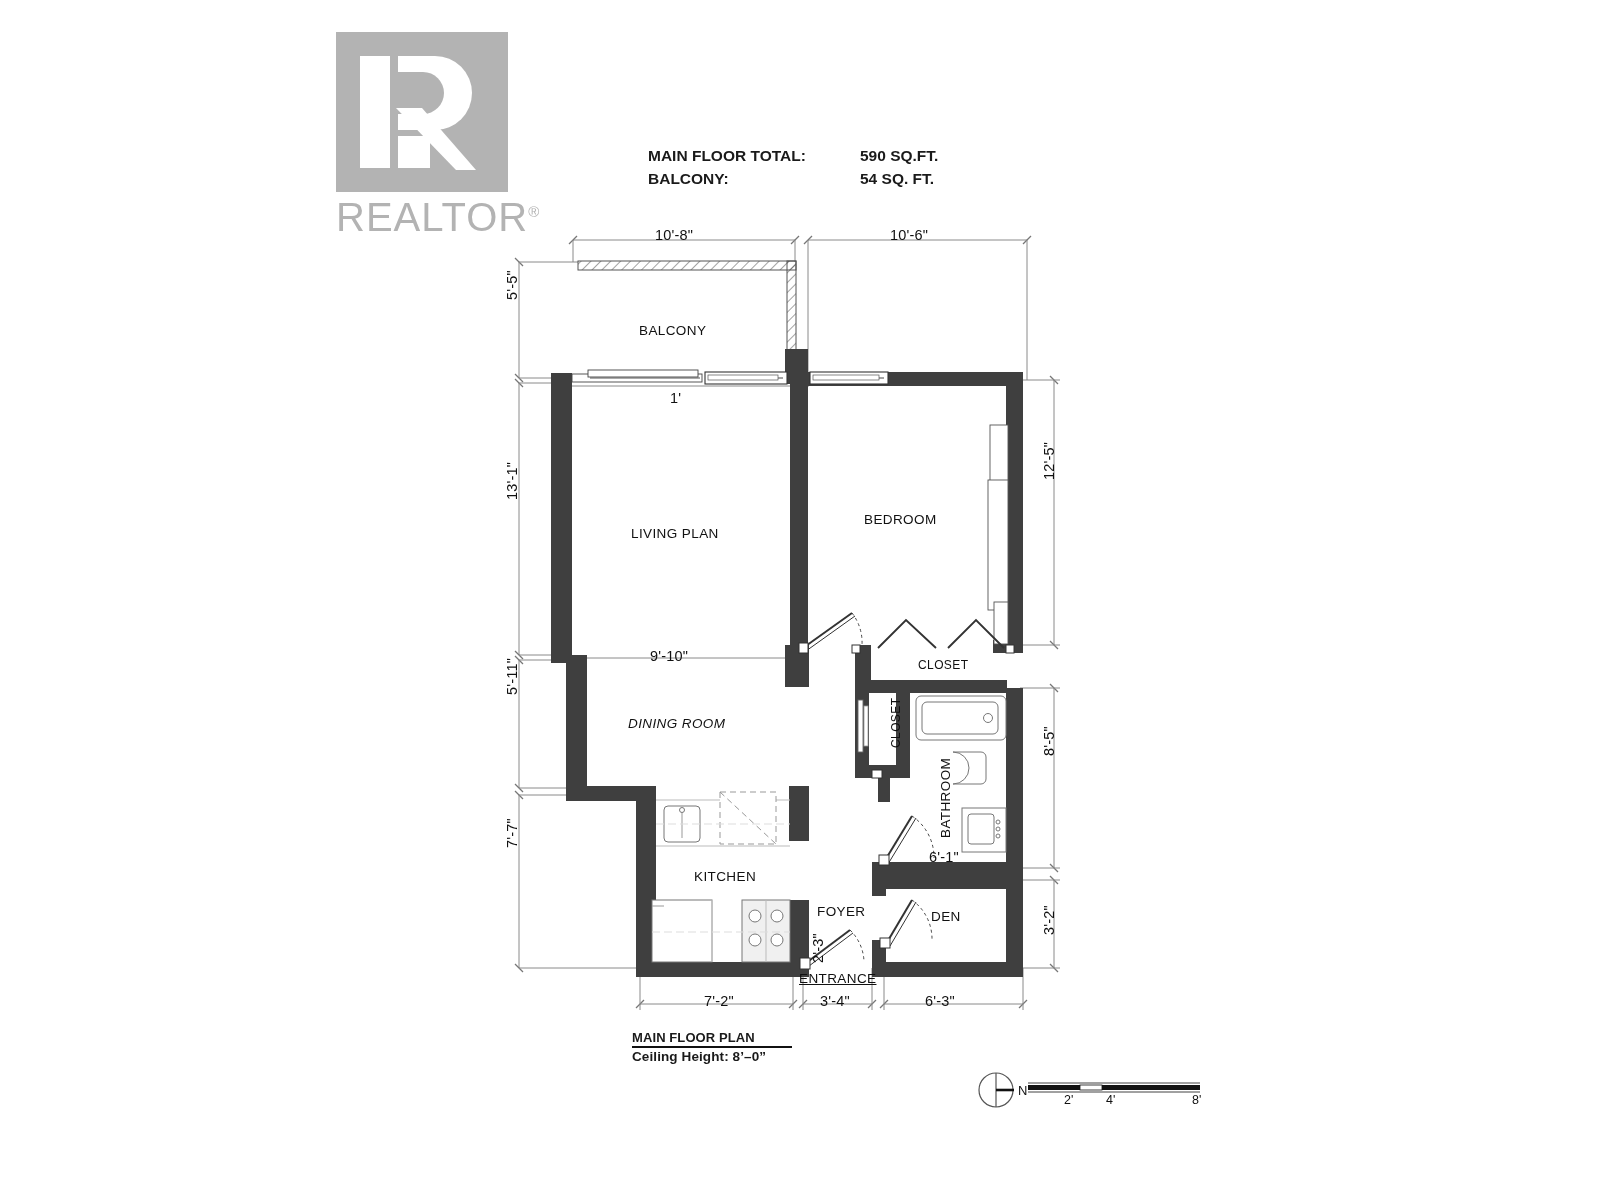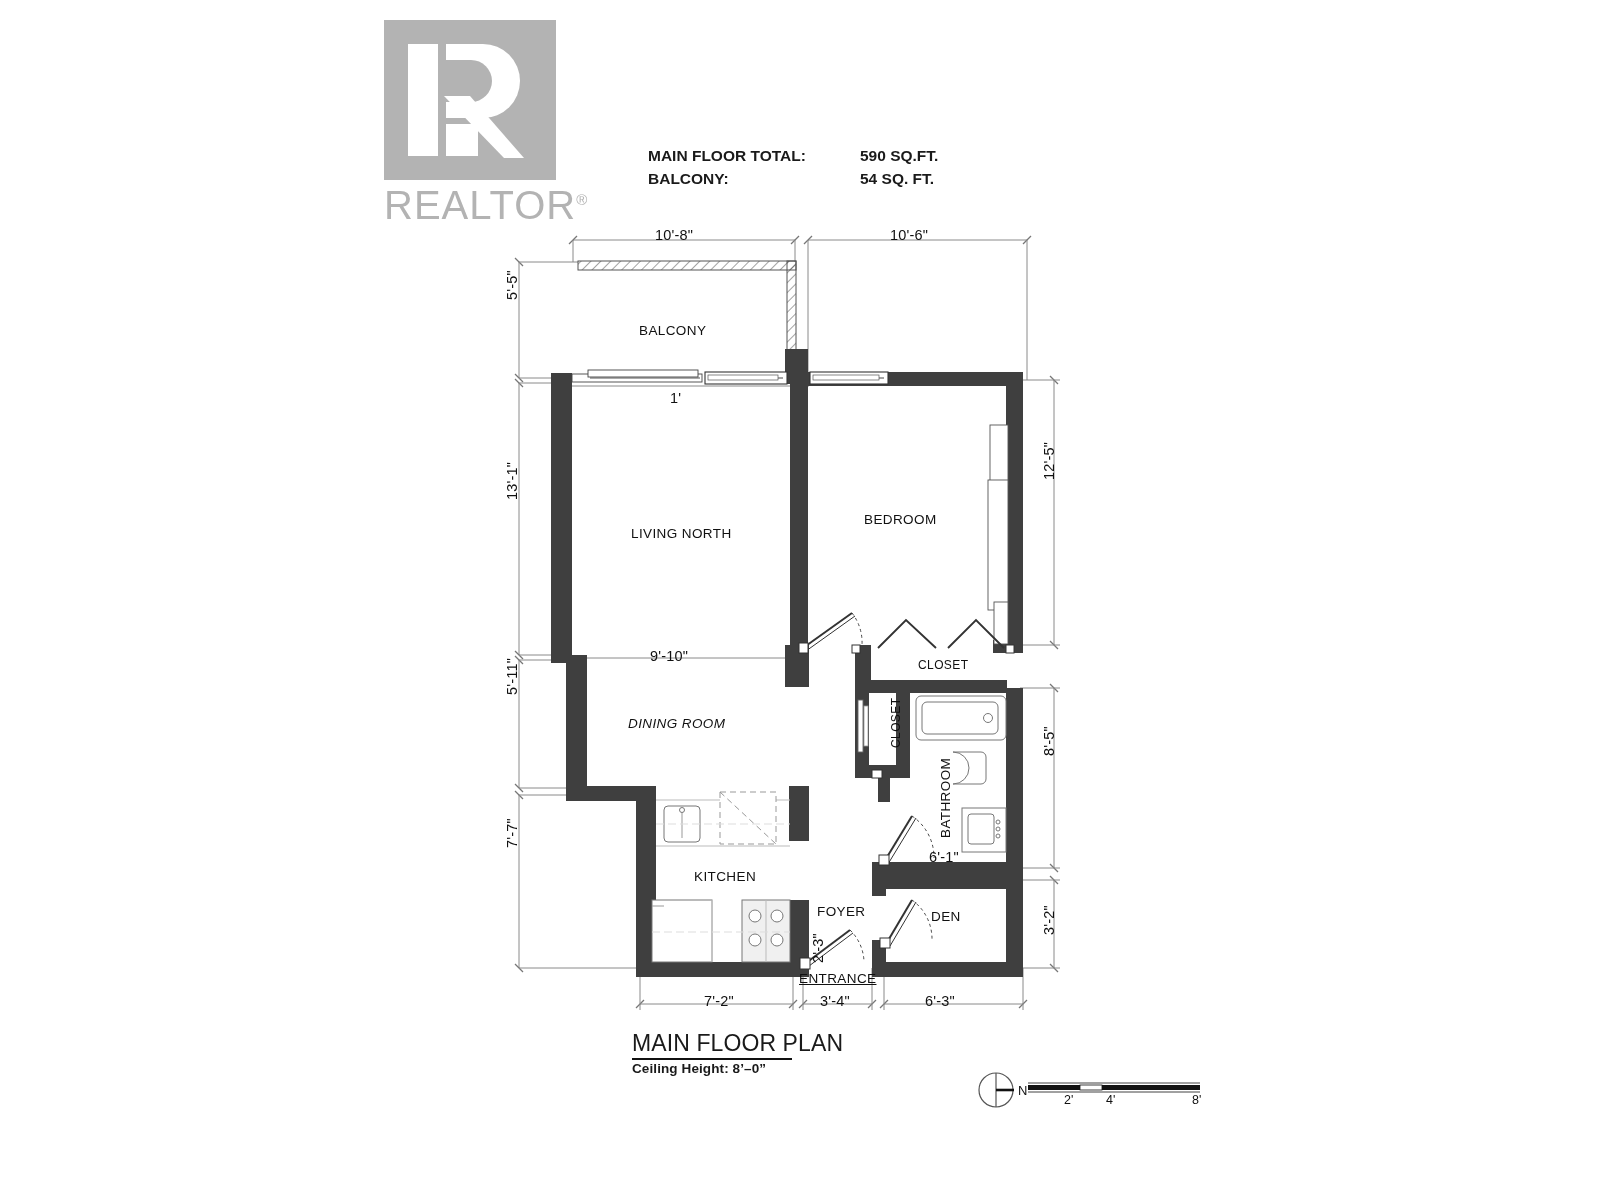--- a/index.html
+++ b/index.html
@@ -4,21 +4,21 @@
 <style>
   html,body{margin:0;padding:0;}
   body{
     width:1600px;height:1200px;background:#ffffff;
     font-family:"Liberation Sans", sans-serif;
     color:#1a1a1a;position:relative;overflow:hidden;
   }
   #stage{position:absolute;left:0;top:0;width:1600px;height:1200px;}
 
   
-  .realtor-logo{position:absolute;left:336px;top:20px;width:172px;height:196px;margin-left:48px;}
+  .realtor-logo{position:absolute;left:336px;top:32px;width:172px;height:196px;}
   .realtor-mark{position:absolute;left:0;top:0;width:172px;height:160px;background:#b3b3b3;}
   .r-stem{position:absolute;left:24px;top:24px;width:30px;height:112px;background:#ffffff;}
   .r-bowl-out{position:absolute;left:62px;top:24px;width:74px;height:74px;border-radius:0 37px 37px 0;background:#ffffff;}
   .r-bowl-in{position:absolute;left:62px;top:40px;width:46px;height:42px;border-radius:0 21px 21px 0;background:#b3b3b3;}
   .r-hole{position:absolute;left:62px;top:104px;width:32px;height:32px;background:#ffffff;}
   .r-diag{position:absolute;left:60px;top:76px;width:80px;height:62px;background:#ffffff;
           clip-path:polygon(0 0,26px 0,100% 100%,60px 100%);}
   .realtor-word{position:absolute;left:0;top:160px;width:180px;font-size:40px;letter-spacing:1px;
                 color:#b3b3b3;font-weight:400;line-height:40px;white-space:nowrap;}
   .realtor-word sup{font-size:15px;vertical-align:super;}
@@ -32,21 +32,21 @@
   
   #plan{position:absolute;left:0;top:0;width:1600px;height:1200px;}
 
   
   .ptext{position:absolute;font-size:13.5px;letter-spacing:.4px;color:#111;white-space:nowrap;}
   .ptext.vert{transform-origin:left top;}
   .dimtext{position:absolute;font-size:14.5px;color:#111;white-space:nowrap;letter-spacing:.2px;}
 
   
   .plan-caption{position:absolute;left:632px;top:1030px;}
-  .plan-caption .main{font-size:23px;font-weight:normal;letter-spacing:.1px;}
+  .plan-caption .main{font-size:13px;font-weight:bold;letter-spacing:.1px;}
   .plan-caption .rule{height:2px;background:#111;width:160px;margin:1px 0 0 0;}
   .plan-caption .ceil{font-size:13.5px;font-weight:bold;letter-spacing:.1px;margin-top:1px;}
   .scale-lbl{position:absolute;font-size:12.5px;color:#111;}
 </style>
 </head>
 <body>
 
 <div id="stage">
 
   <div class="realtor-logo">
@@ -286,21 +286,21 @@
     <g>
       <rect x="1028" y="1085" width="52" height="5" fill="#111"></rect>
       <rect x="1080" y="1085" width="22" height="5" fill="#fff" stroke="#111" stroke-width="0.8"></rect>
       <rect x="1102" y="1085" width="98" height="5" fill="#111"></rect>
       <line x1="1028" y1="1092" x2="1200" y2="1092" stroke="#111" stroke-width="0.8"></line>
       <line x1="1028" y1="1083" x2="1200" y2="1083" stroke="#111" stroke-width="0.8"></line>
     </g>
   </svg>
 
   <div class="ptext" style="left:639px;top:323px;">BALCONY</div>
-  <div class="ptext" style="left:631px;top:526px;">LIVING NORTH</div>
+  <div class="ptext" style="left:631px;top:526px;">LIVING PLAN</div>
   <div class="ptext" style="left:864px;top:512px;">BEDROOM</div>
   <div class="ptext" style="left:628px;top:716px;font-style:italic;">DINING ROOM</div>
   <div class="ptext" style="left:694px;top:869px;">KITCHEN</div>
   <div class="ptext vert" style="left:938px;top:838px;transform:rotate(-90deg);">BATHROOM</div>
   <div class="ptext" style="left:918px;top:658px;font-size:12px;">CLOSET</div>
   <div class="ptext vert" style="left:889px;top:748px;transform:rotate(-90deg);font-size:12px;">CLOSET</div>
   <div class="ptext" style="left:817px;top:904px;">FOYER</div>
   <div class="ptext" style="left:931px;top:909px;">DEN</div>
   <div class="ptext" style="left:799px;top:971px;text-decoration:underline;">ENTRANCE</div>
 

